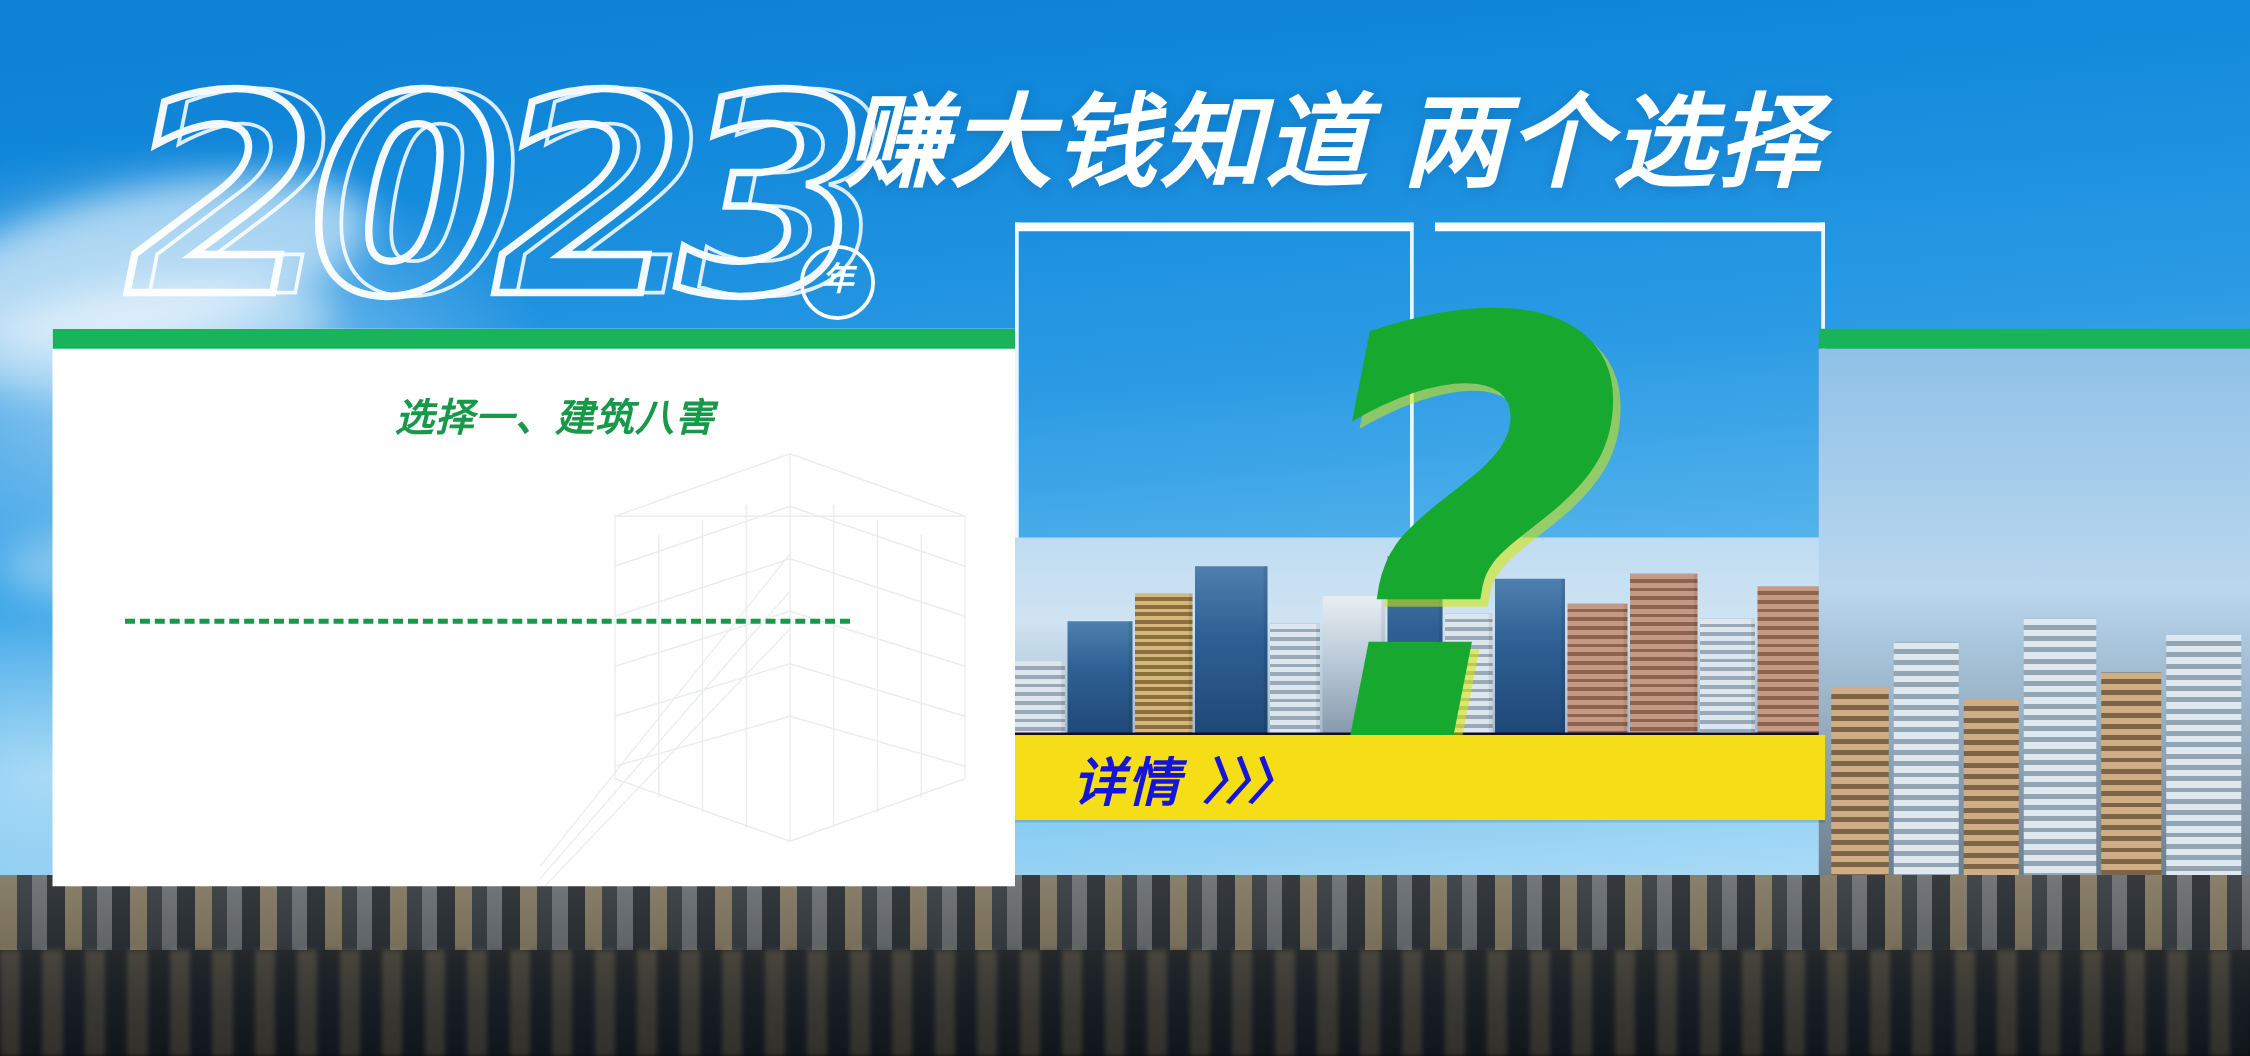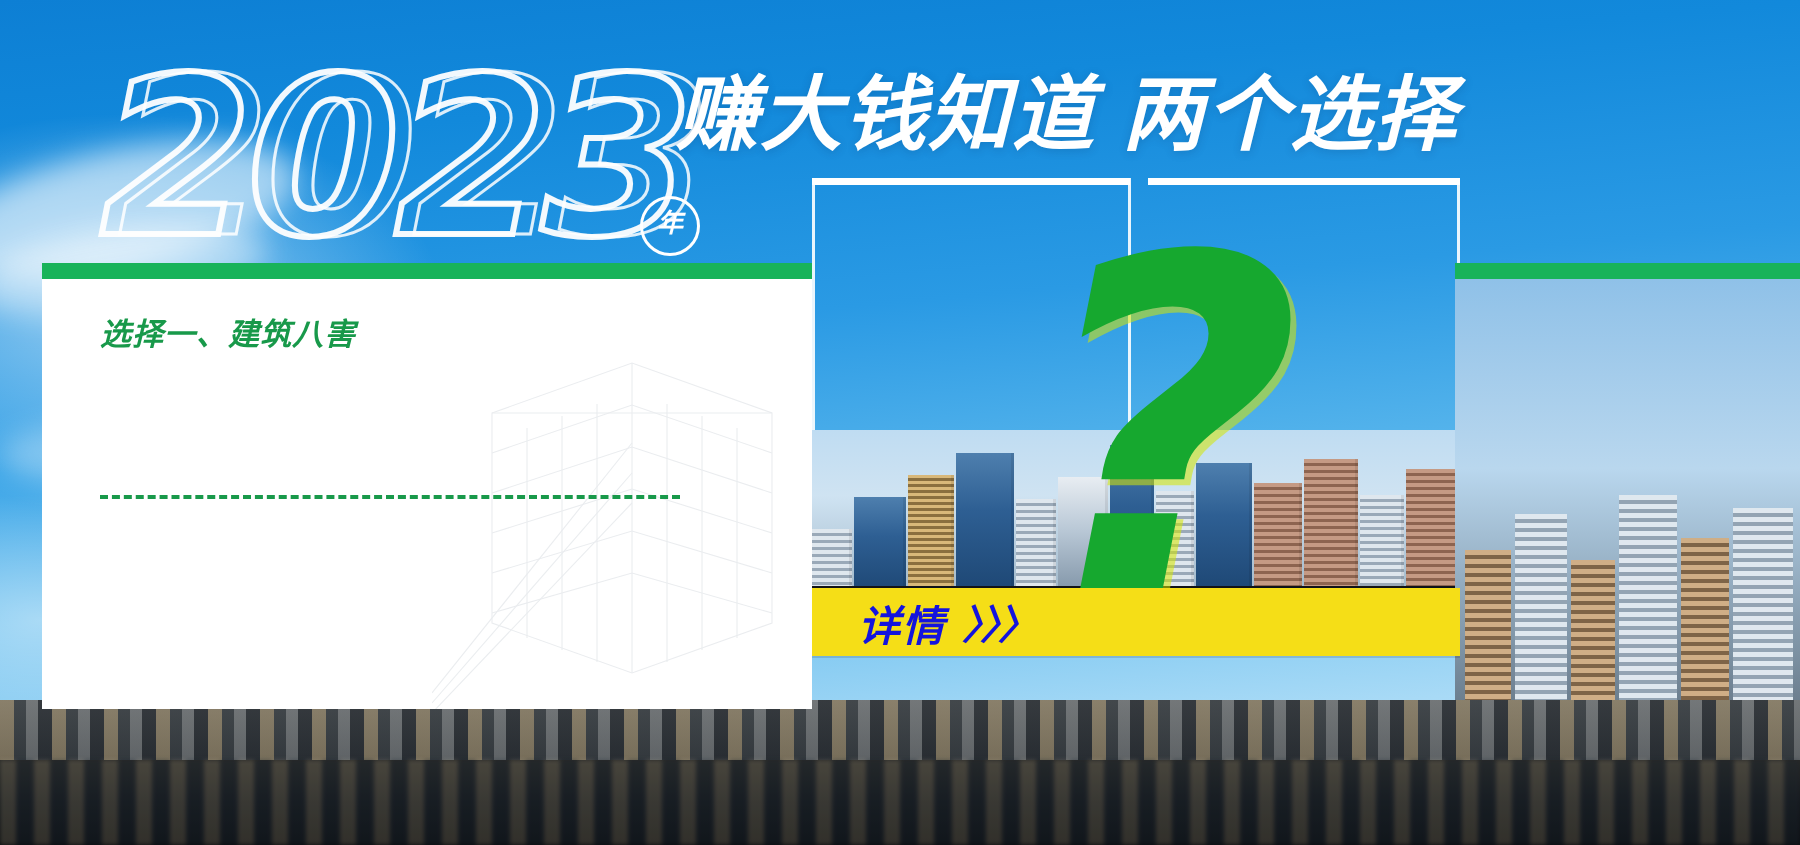--- a/index.html
+++ b/index.html
@@ -186,21 +186,21 @@
   }
   .card-top{
     position:absolute;left:0;top:0;width:770px;height:16px;background:#18b35a;
   }
   .blueprint{
     position:absolute;right:-40px;top:30px;width:420px;height:420px;
     opacity:.38;
     pointer-events:none;
   }
   .card-inner{
-    position:absolute;left:58px;top:46px;right:24px;
+    position:absolute;left:58px;top:46px;right:24px;text-align:center;
   }
   .sec-title{
     color:#18994a;
     font-size:31px;
     font-weight:700;
     letter-spacing:1px;
     margin:0 0 16px 0;
     white-space:nowrap;
   }
   .sec-body{

